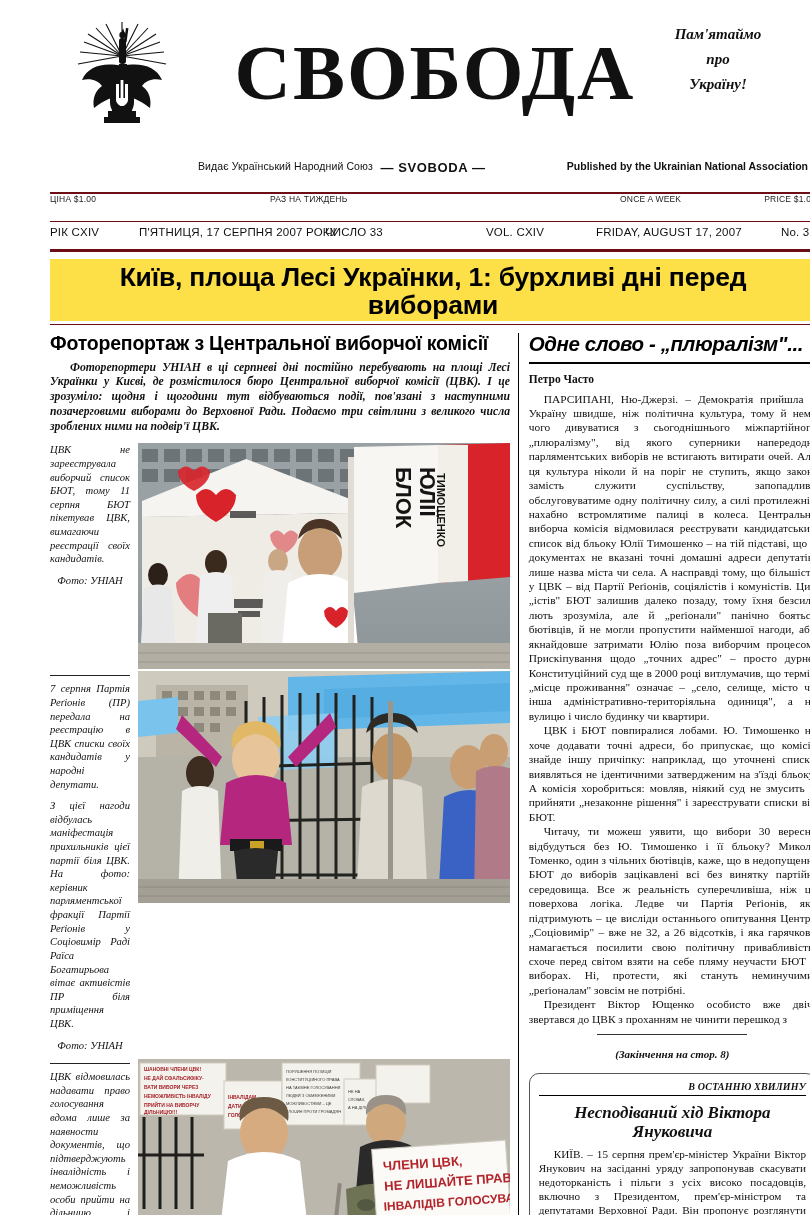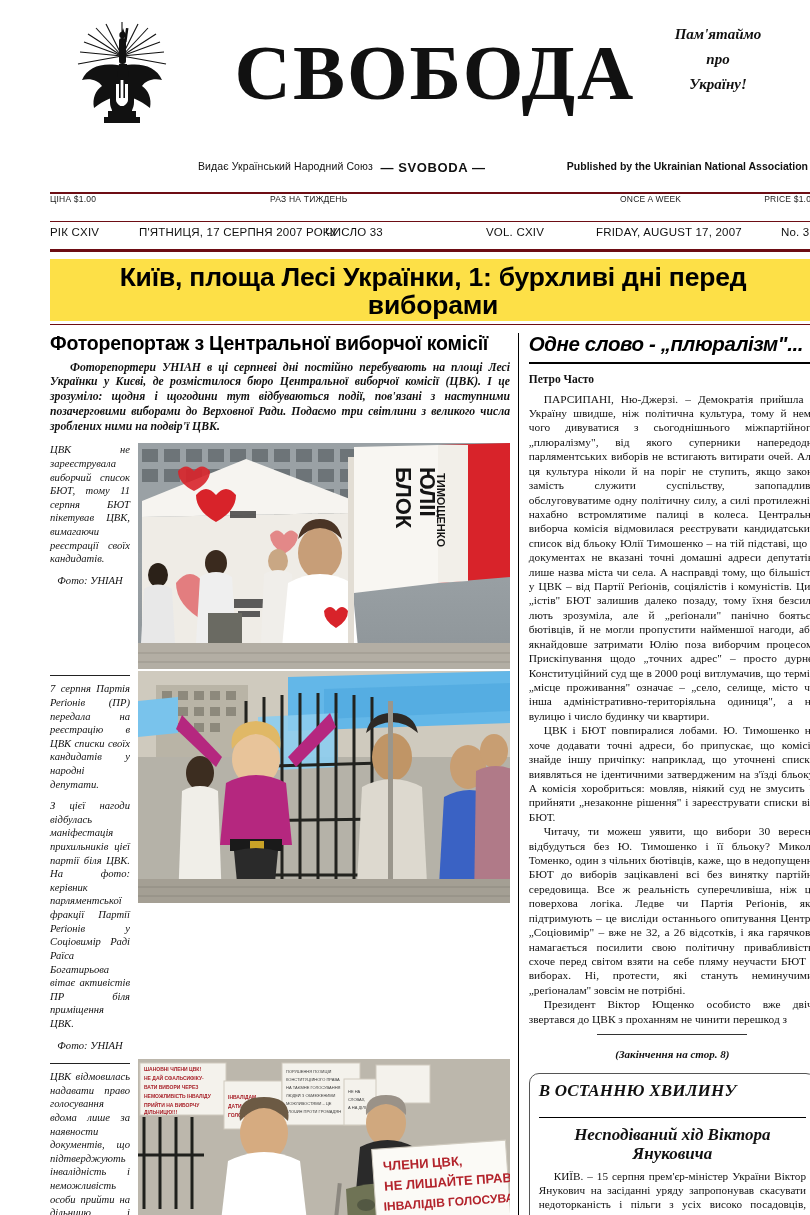--- a/index.html
+++ b/index.html
@@ -124,23 +124,23 @@
     margin-top:7px;padding-top:6px;
   }
   .contd-rule{width:150px;height:1px;background:#333;margin:8px auto 0 auto;}
 
   
   .lmbox{
     border:1.2px solid #555;border-radius:10px;
     margin-top:13px;padding:7px 9px 9px 9px;background:#fff;
   }
   .lm-kicker{
-    font-weight:700;font-style:italic;font-size:17px;letter-spacing:.2px;
+    font-weight:700;font-style:italic;font-size:10px;letter-spacing:.2px;
     font-family:"Liberation Serif","DejaVu Serif",serif;
-    border-bottom:1.2px solid #000;padding-bottom:16px;display:block;
+    border-bottom:1.2px solid #000;padding-bottom:3px;display:block;text-align:right;
   }
   .lm-head{
     font-family:"Liberation Serif","DejaVu Serif",serif;
     font-weight:700;font-size:17px;line-height:1.12;text-align:center;margin-top:7px;font-style:italic;
   }
   .lm-body{font-size:11.2px;line-height:1.25;text-align:justify;margin-top:6px;}
   .lm-body p{margin:0;text-indent:15px;}
 </style>
 </head>
 <body>

